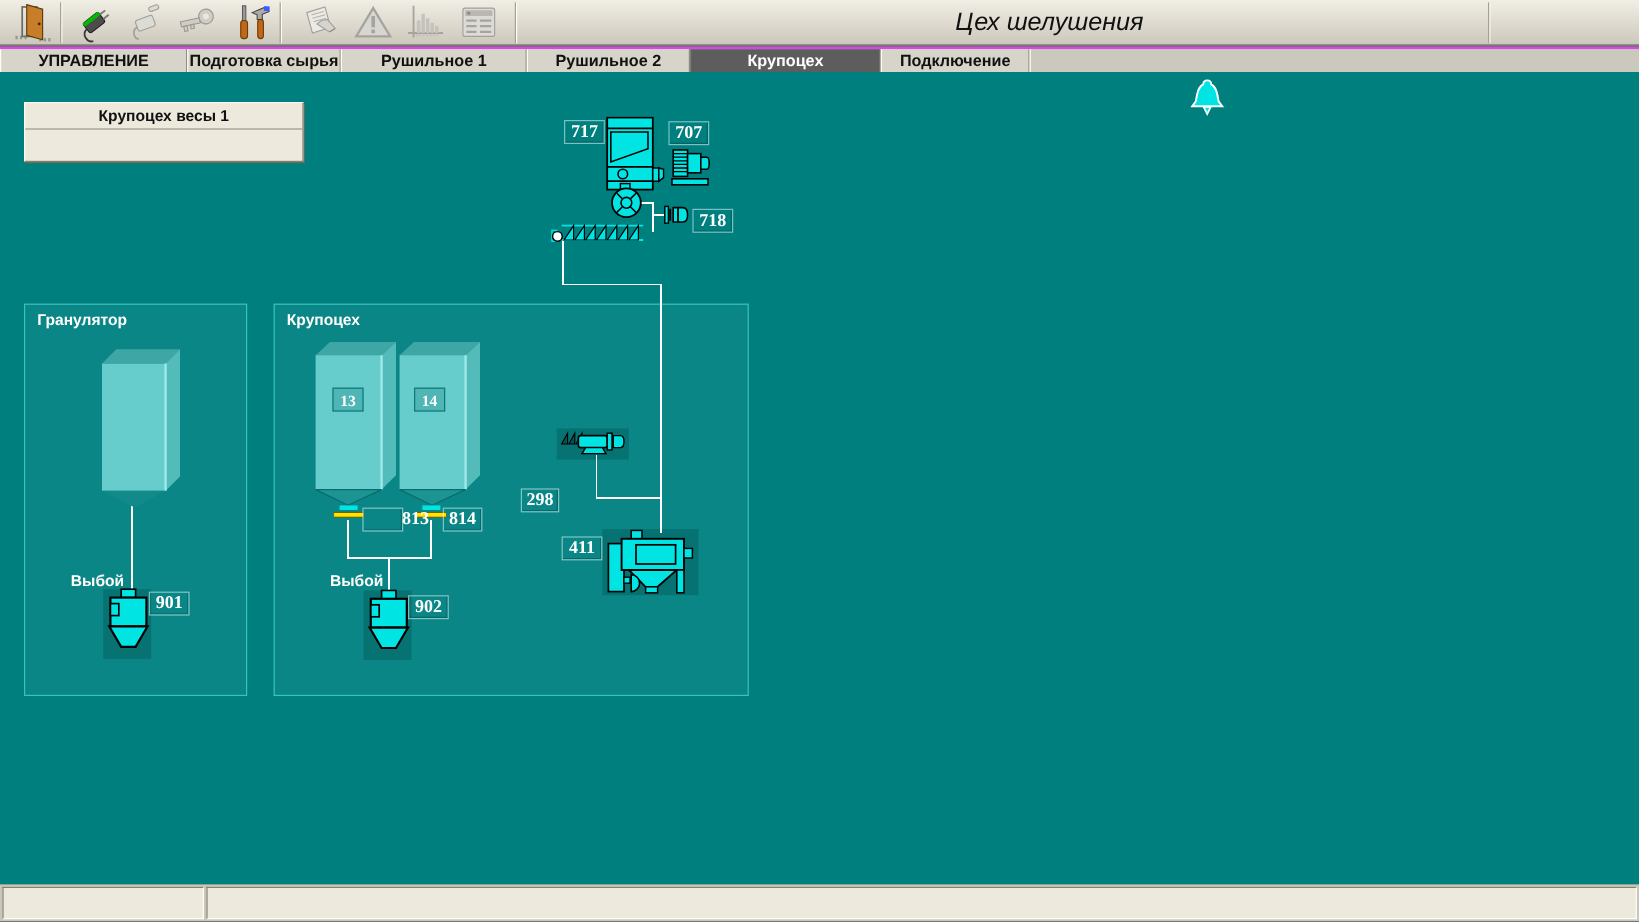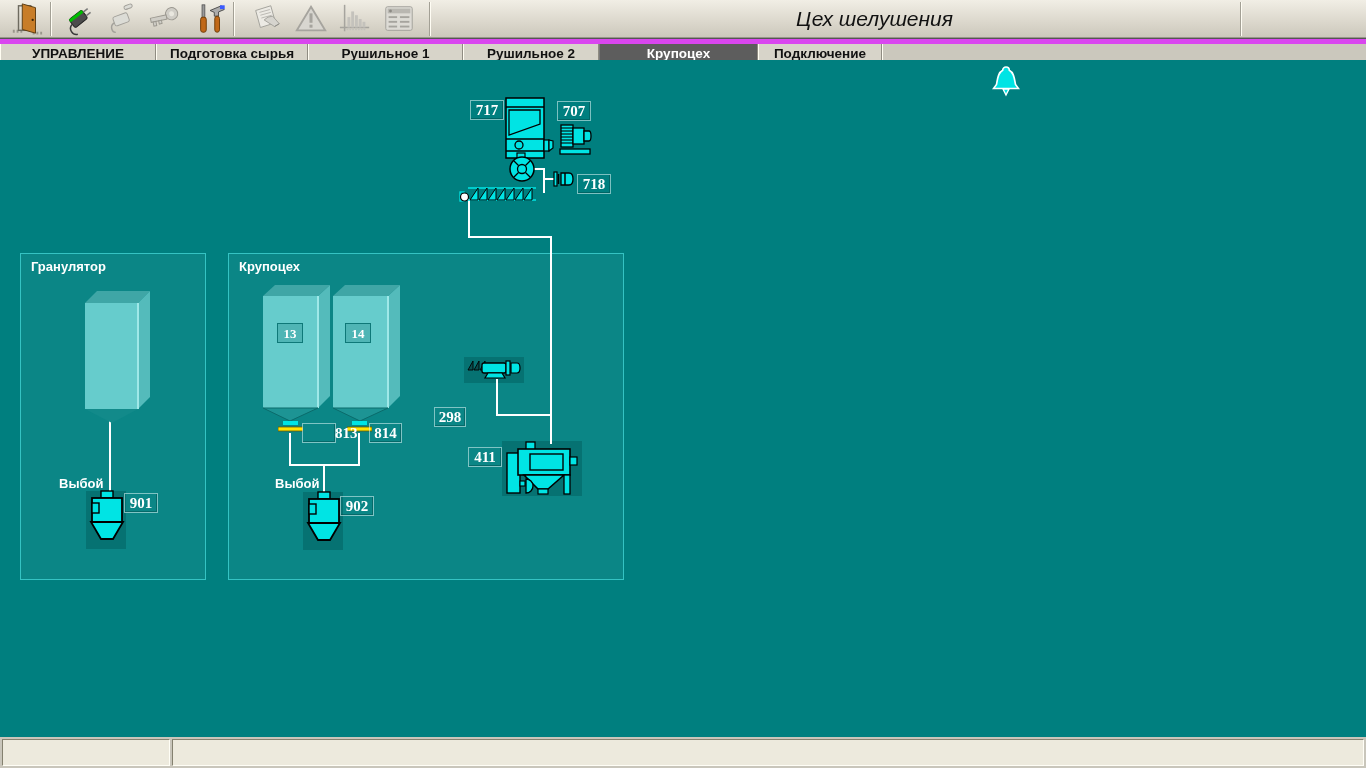--- a/index.html
+++ b/index.html
@@ -12,21 +12,21 @@
     border-bottom:1px solid #98958a; }
   .tb-div { position:absolute; top:2px; width:1px; height:34px; background:#a3a095; box-shadow:1px 0 0 #fffdf4; }
   .tbtn { position:absolute; top:1px; width:42px; height:36px; display:flex; align-items:center; justify-content:center; cursor:pointer; }
   .tbtn svg { width:34px; height:34px; }
   .app-title { position:absolute; left:429px; top:0; width:811px; height:38px; display:flex; align-items:center; justify-content:center;
     font-style:italic; font-size:21px; color:#111; padding-left:80px;text-align:right; }
   .clock { position:absolute; left:1241px; top:0; width:125px; height:38px; display:flex; align-items:center; justify-content:flex-end;
     font-style:italic; font-size:19px; color:#111; padding-right:12px; }
 
   
-  .tabbar { position:absolute; left:0; top:39px; width:1366px; height:21px; background:#cbc8bd; border-top:5px solid #d946ef; display:flex; }
+  .tabbar { position:absolute; left:0; top:39px; width:1366px; height:21px; background:#cbc8bd; border-top:2px solid #d946ef; display:flex; }
   .tab { height:21px; line-height:20px; text-align:center; font-weight:bold; font-size:13.5px; color:#111;
     background:#d7d4c9; border-right:1px solid #8f8c82; border-left:1px solid #fffdf2; cursor:pointer; overflow:hidden; }
   .tab.active { background:#5d5d5d; color:#fff; border-left-color:#7a7a7a; }
   .tab-fill { flex:1; background:#cbc8bd; border-left:1px solid #fffdf2; }
 
   
   .main { position:absolute; left:0; top:60px; width:1366px; height:677px; background:#007f7f; overflow:hidden; }
 
   .groupbox { position:absolute; border:1px solid #35c3c3; background:#0b8686; }
   .groupbox .gtitle { position:absolute; left:10px; top:5px; font-weight:bold; font-size:13px; color:#fff; }
@@ -168,21 +168,21 @@
 
     <div class="tb-div" style="left:429px"></div>
 
     <div class="app-title">Цех шелушения</div>
 
     <div class="tb-div" style="left:1240px"></div>
   </div>
 
   <div class="tabbar">
     <div class="tab" style="width:156px">УПРАВЛЕНИЕ</div>
-    <div class="tab" style="width:152px">Подготовка сырья</div>
+    <div class="tab" style="width:128px">Подготовка сырья</div>
     <div class="tab" style="width:155px">Рушильное 1</div>
     <div class="tab" style="width:136px">Рушильное 2</div>
     <div class="tab active" style="width:159px">Крупоцех</div>
     <div class="tab" style="width:124px">Подключение</div>
     <div class="tab-fill"></div>
   </div>
 
   <div class="main">
 
     <div class="groupbox" style="left:20px; top:193px; width:186px; height:327px;">
@@ -202,20 +202,24 @@
         <polyline points="533,109 544,109 544,133"></polyline>
         <polyline points="544,119 554,119"></polyline>
         <polyline points="469,139 469,177 551,177 551,384"></polyline>
         <polyline points="497,319 497,355 551,355"></polyline>
         <polyline points="110,360 110,433"></polyline>
         <polyline points="290,373 290,405 359,405 359,373"></polyline>
         <polyline points="324,405 324,433"></polyline>
       </g>
     </svg>
 
+    <div class="wpanel" style="left:20px; top:25px;">
+      <div class="wtitle">Крупоцех весы 1</div>
+      <div class="wvalue"></div>
+    </div>
 
     <div class="equip" style="left:992px; top:5px; cursor:pointer;">
       <svg width="28" height="34" viewBox="0 0 28 34">
         <path d="M14 2 C16 2 17.3 3.4 17.3 5.3 C22 7.5 22.5 14 23.5 19.5 L26.5 23.5 L1.5 23.5 L4.5 19.5 C5.5 14 6 7.5 10.7 5.3 C10.7 3.4 12 2 14 2 Z" fill="#00e4e4" stroke="#ffffff" stroke-width="1.6"></path>
         <polygon points="11,24 17,24 14,30" fill="#00e4e4" stroke="#ffffff" stroke-width="1.4"></polygon>
       </svg>
     </div>
 
     <div class="numlabel" style="left:470px; top:40px;">717</div>
     <div class="equip" style="left:504px; top:37px;">

